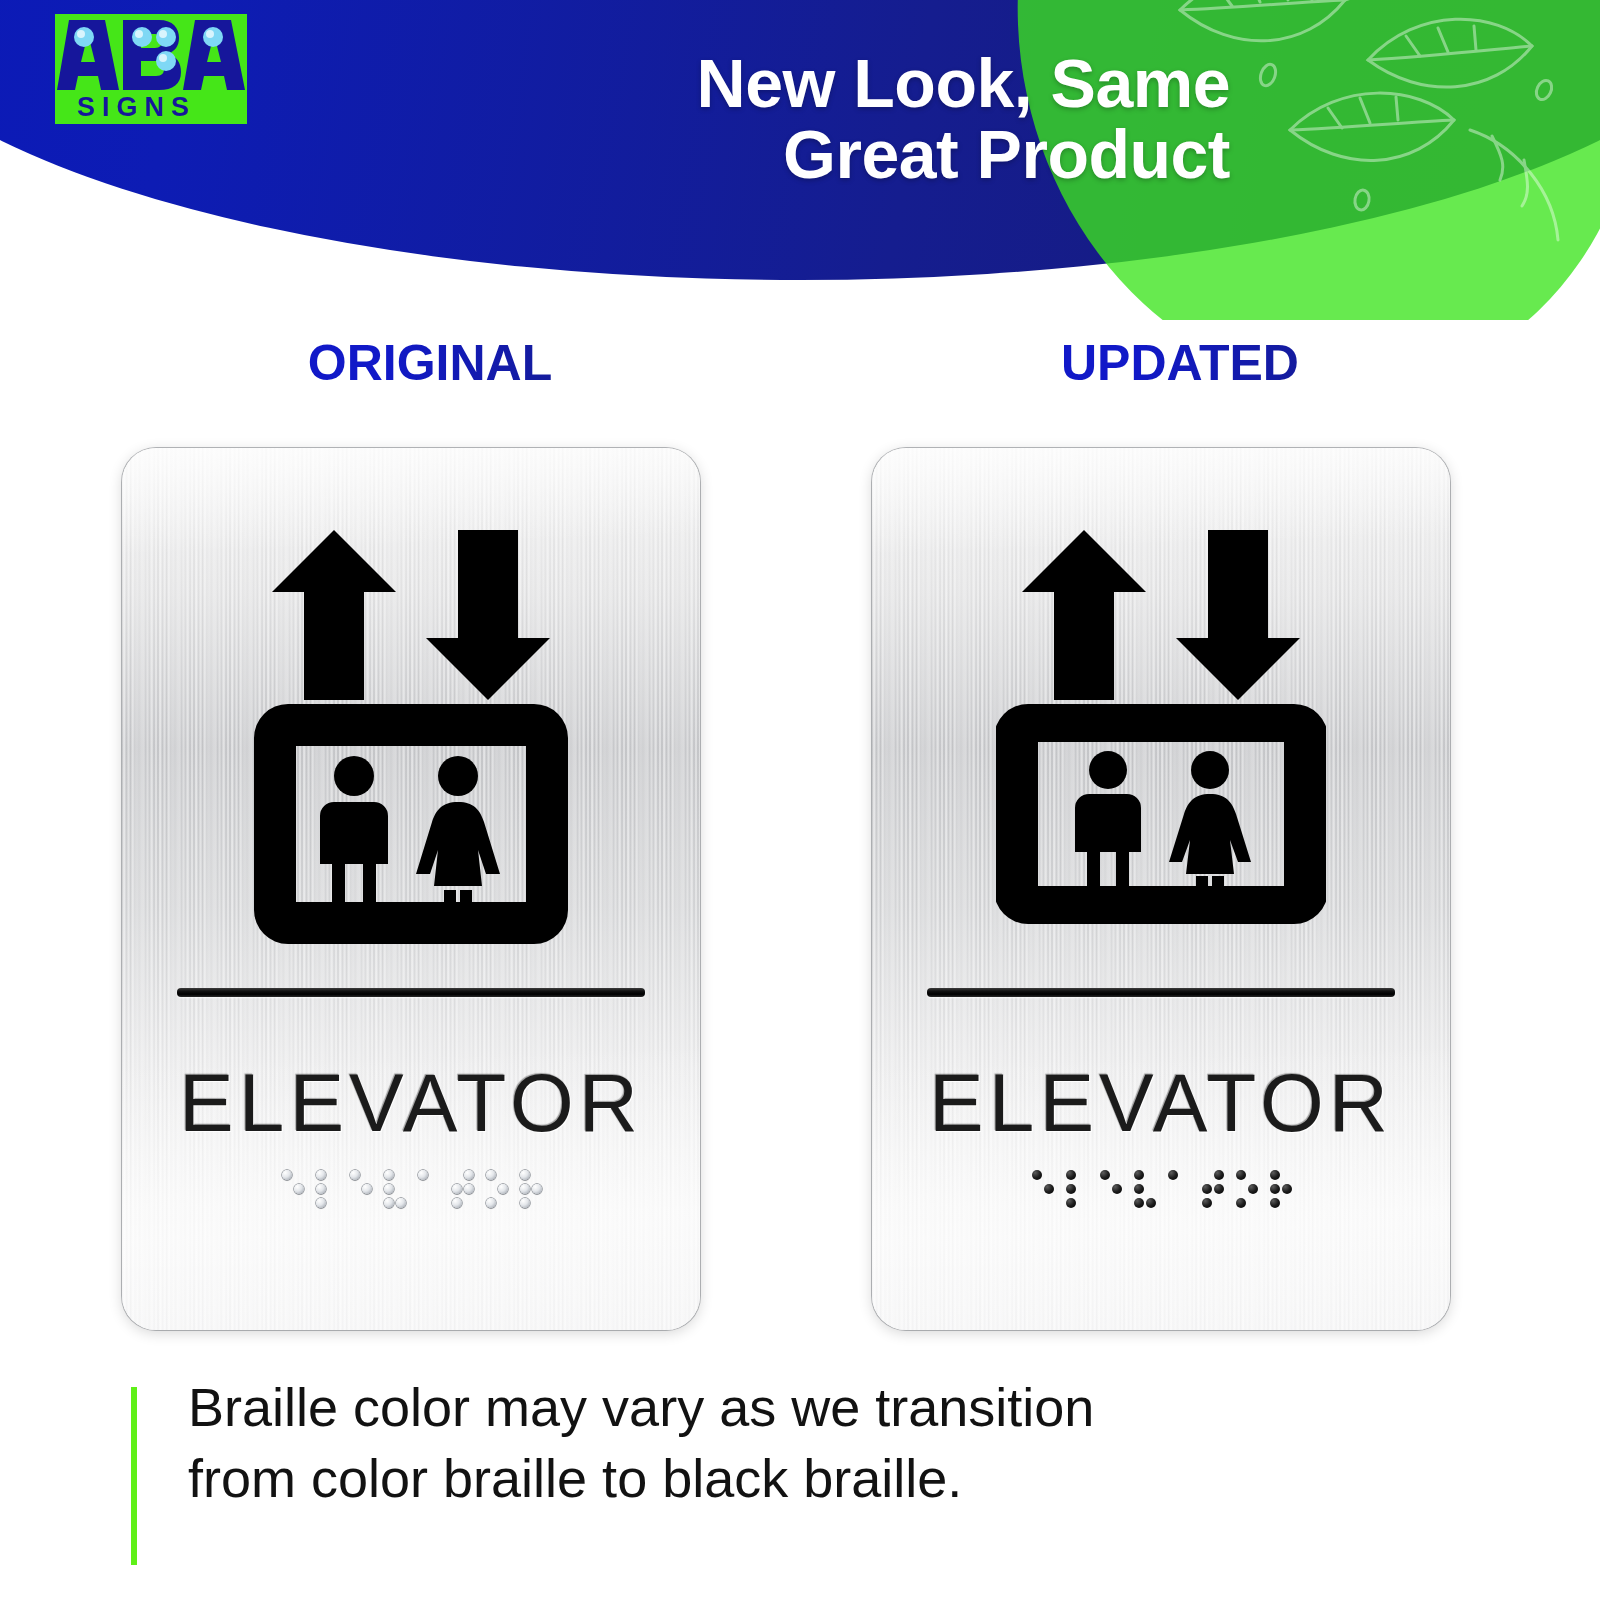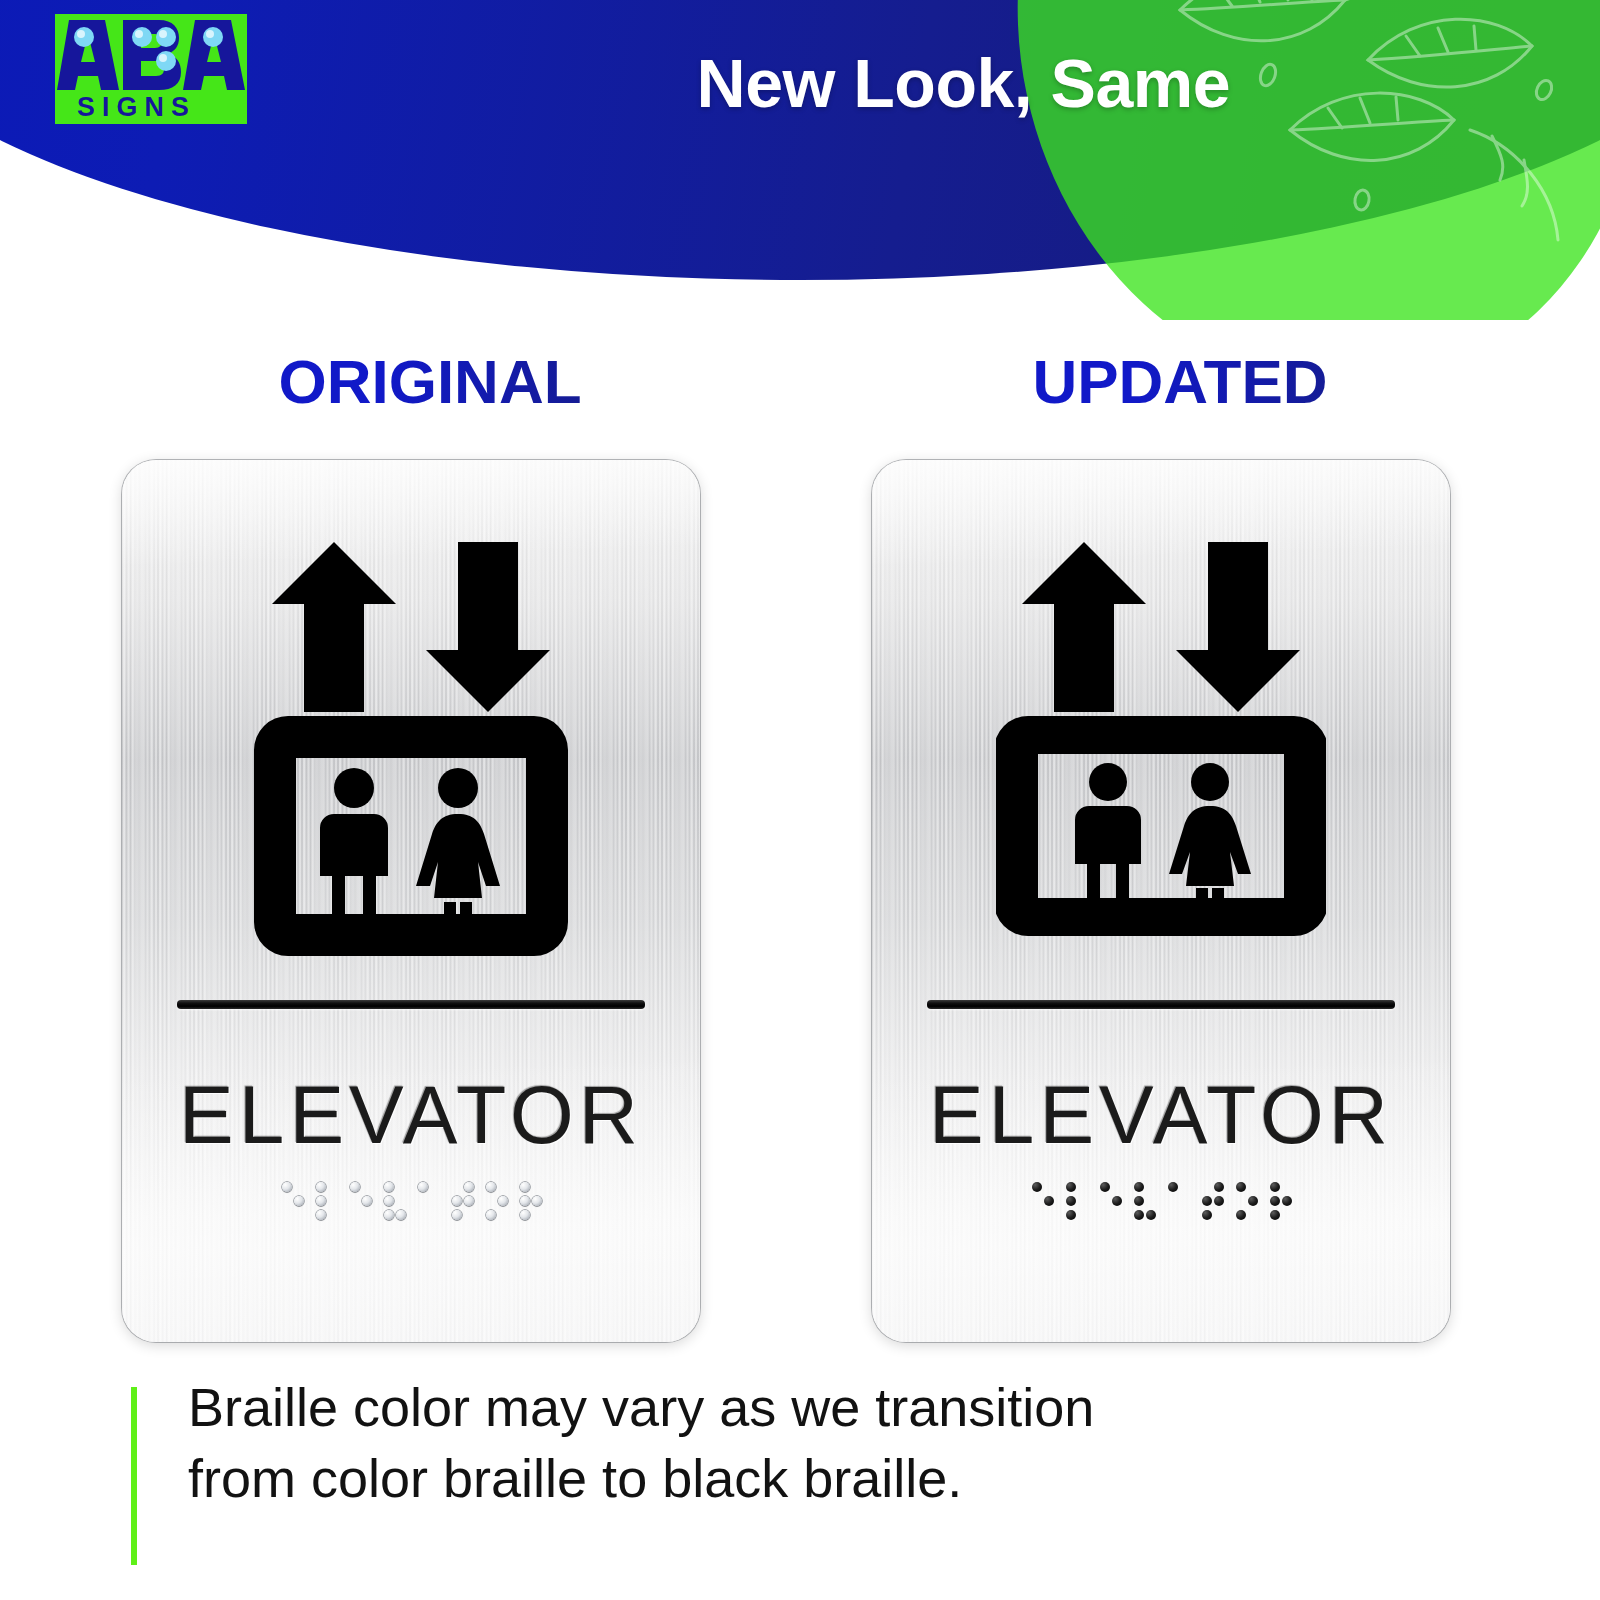--- a/index.html
+++ b/index.html
@@ -46,31 +46,31 @@
 
   
   .logo{
     position:absolute; left:55px; top:14px; width:192px; height:110px;
     background:#45e618; border-radius:2px; z-index:9;
   }
   .logo svg{ display:block; width:192px; height:110px; }
 
   
   .col-label{
-    position:absolute; top:346px;
-    font-size:62px; font-weight:700; letter-spacing:0px;
+    position:absolute; top:334px;
+    font-size:50px; font-weight:700; letter-spacing:0px;
     background:linear-gradient(95deg,#1119c8 0%,#1119c8 42%,#151c93 78%,#141a80 100%);
     -webkit-background-clip:text; background-clip:text; color:transparent;
   }
   .col-label.left{ left:150px; width:560px; text-align:center; }
   .col-label.right{ left:900px; width:560px; text-align:center; }
 
   
   .sign{
-    position:absolute; top:460px; width:578px; height:882px;
+    position:absolute; top:448px; width:578px; height:882px;
     border-radius:34px;
     background:
       repeating-linear-gradient(90deg,
         rgba(255,255,255,0) 0px, rgba(0,0,0,.035) 1px, rgba(255,255,255,.5) 2px,
         rgba(0,0,0,.02) 3px, rgba(255,255,255,0) 4px),
       repeating-linear-gradient(90deg,
         rgba(0,0,0,.045) 0px, rgba(255,255,255,.45) 2px, rgba(0,0,0,.03) 5px,
         rgba(255,255,255,.35) 7px, rgba(0,0,0,.05) 9px),
       linear-gradient(180deg,#fbfbfb 0%,#e9e9ea 16%,#c9cacd 34%,#d8d9db 52%,#f1f1f2 70%,#fcfcfc 86%,#f7f7f8 100%);
     box-shadow:0 0 0 1px rgba(120,124,130,.55), 0 3px 14px rgba(0,0,0,.16);
@@ -155,20 +155,21 @@
       <path d="M352 196 C362 216 366 226 360 240 M384 220 C388 242 390 254 382 266"></path>
       <ellipse cx="128" cy="135" rx="7" ry="11" transform="rotate(20 128 135)"></ellipse>
       <ellipse cx="300" cy="40" rx="8" ry="12" transform="rotate(-15 300 40)"></ellipse>
       <ellipse cx="404" cy="150" rx="7" ry="10" transform="rotate(25 404 150)"></ellipse>
       <ellipse cx="222" cy="260" rx="7" ry="10" transform="rotate(10 222 260)"></ellipse>
     </g>
   </svg>
 
   <div class="header-title">
     <div>New Look, Same</div>
+    <div>Great Product</div>
   </div>
 </div>
 
 <div class="logo">
   <svg viewBox="0 0 192 110" aria-hidden="true">
     <rect x="0" y="0" width="192" height="110" fill="#45e618"></rect>
 
     <g fill="#16169b">
 
       <path d="M14 6 L50 6 L64 76 L46 76 L43 62 L23 62 L20 76 L2 76 Z M26 48 L40 48 L33 20 Z"></path>

